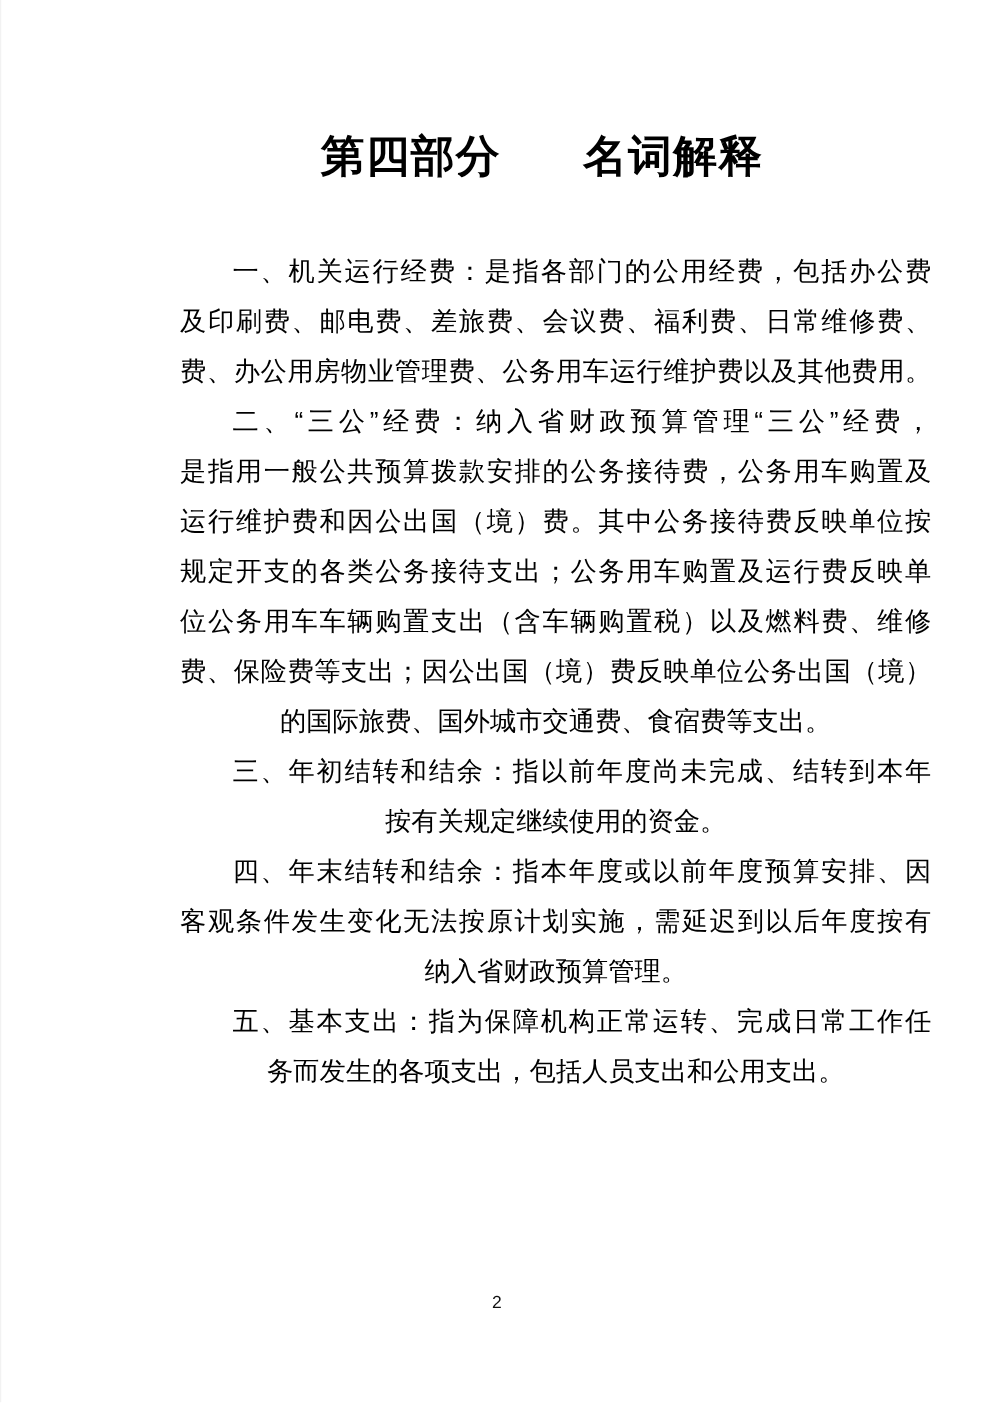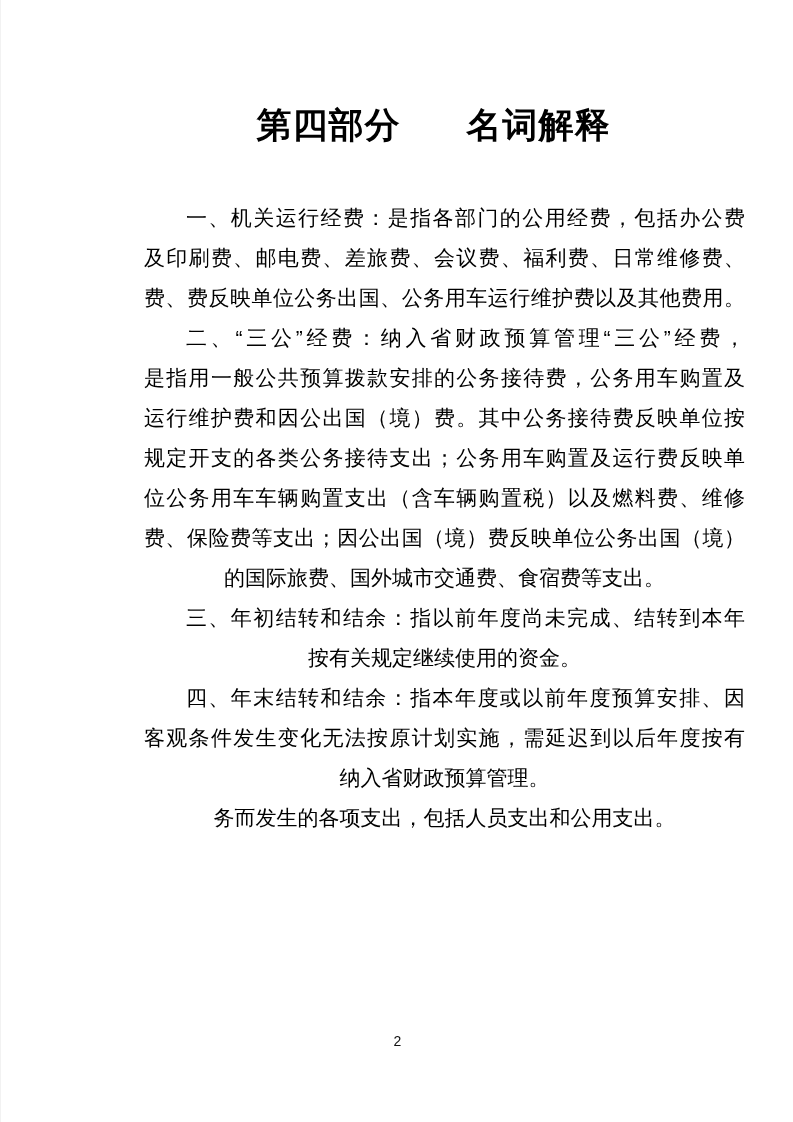--- a/index.html
+++ b/index.html
@@ -58,21 +58,21 @@
 
 <div class="page">
 
   <h1 class="doc-title"><span>第四部分</span><span class="title-gap"></span><span>名词解释</span></h1>
 
   <div class="content">
 
     <div class="para">
       <div class="line first j">一、机关运行经费：是指各部门的公用经费，包括办公费</div>
       <div class="line j">及印刷费、邮电费、差旅费、会议费、福利费、日常维修费、</div>
-      <div class="line j">费、费反映单位公务出国、公务用车运行维护费以及其他费用。</div>
+      <div class="line j">费、办公用房物业管理费、公务用车运行维护费以及其他费用。</div>
     </div>
 
     <div class="para">
       <div class="line first j">二、“三公”经费：纳入省财政预算管理“三公”经费，</div>
       <div class="line j">是指用一般公共预算拨款安排的公务接待费，公务用车购置及</div>
       <div class="line j">运行维护费和因公出国（境）费。其中公务接待费反映单位按</div>
       <div class="line j">规定开支的各类公务接待支出；公务用车购置及运行费反映单</div>
       <div class="line j">位公务用车车辆购置支出（含车辆购置税）以及燃料费、维修</div>
       <div class="line j">费、保险费等支出；因公出国（境）费反映单位公务出国（境）</div>
       <div class="line">的国际旅费、国外城市交通费、食宿费等支出。</div>
@@ -83,20 +83,21 @@
       <div class="line">按有关规定继续使用的资金。</div>
     </div>
 
     <div class="para">
       <div class="line first j">四、年末结转和结余：指本年度或以前年度预算安排、因</div>
       <div class="line j">客观条件发生变化无法按原计划实施，需延迟到以后年度按有</div>
       <div class="line">纳入省财政预算管理。</div>
     </div>
 
     <div class="para">
+      <div class="line first j">五、基本支出：指为保障机构正常运转、完成日常工作任</div>
       <div class="line">务而发生的各项支出，包括人员支出和公用支出。</div>
     </div>
 
   </div>
 
   <div class="page-number">2</div>
 
 </div>
 
 </body></html>

